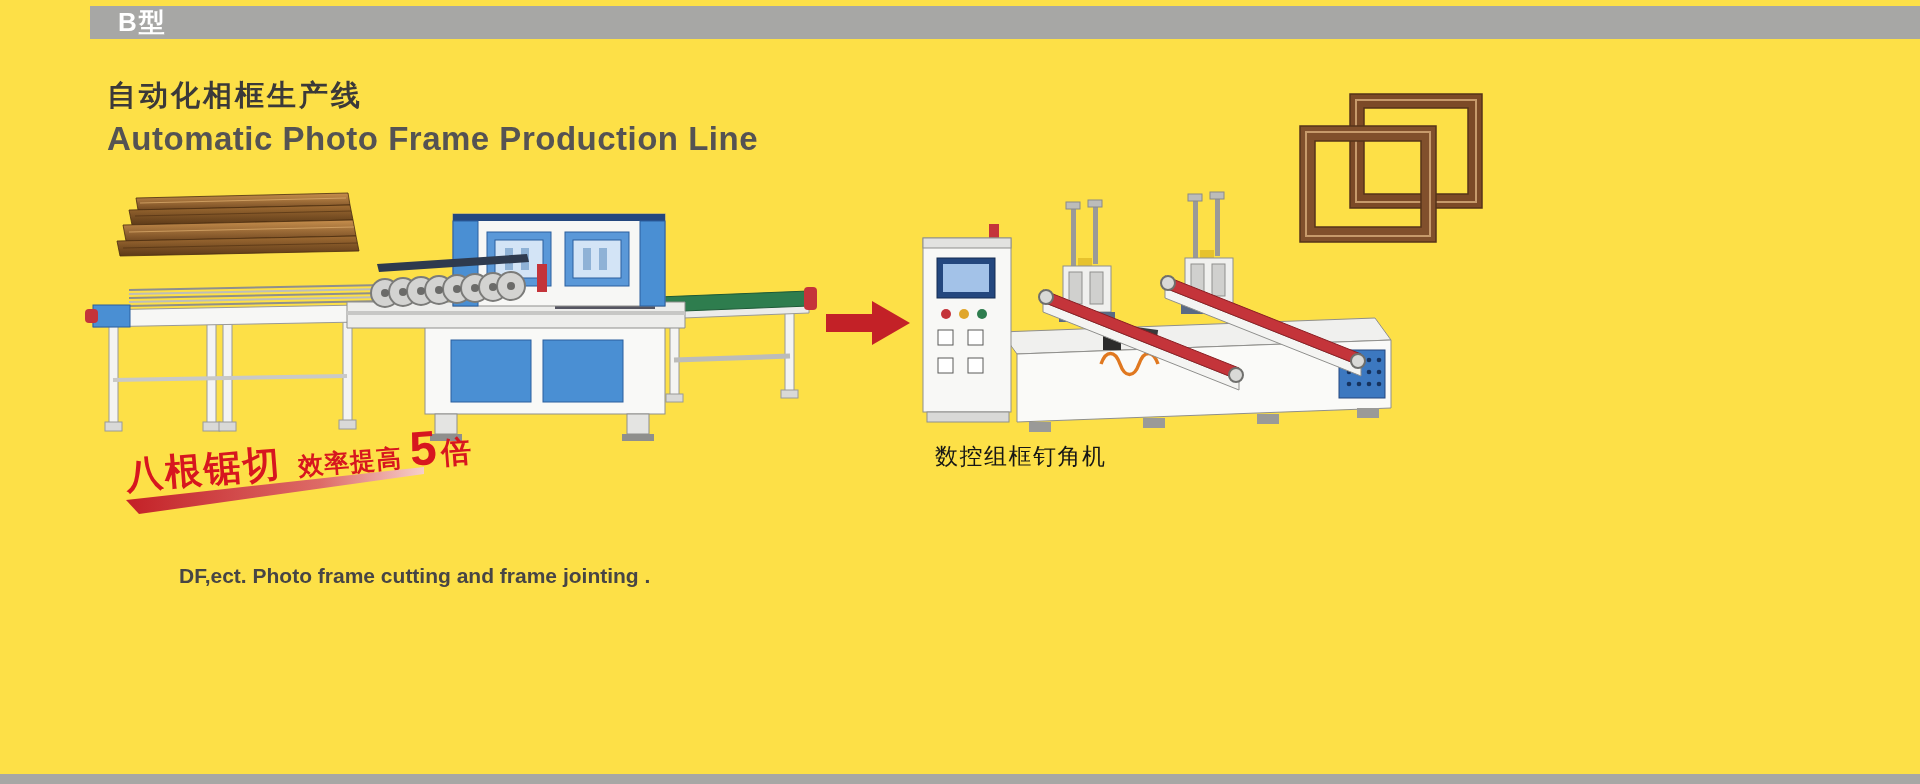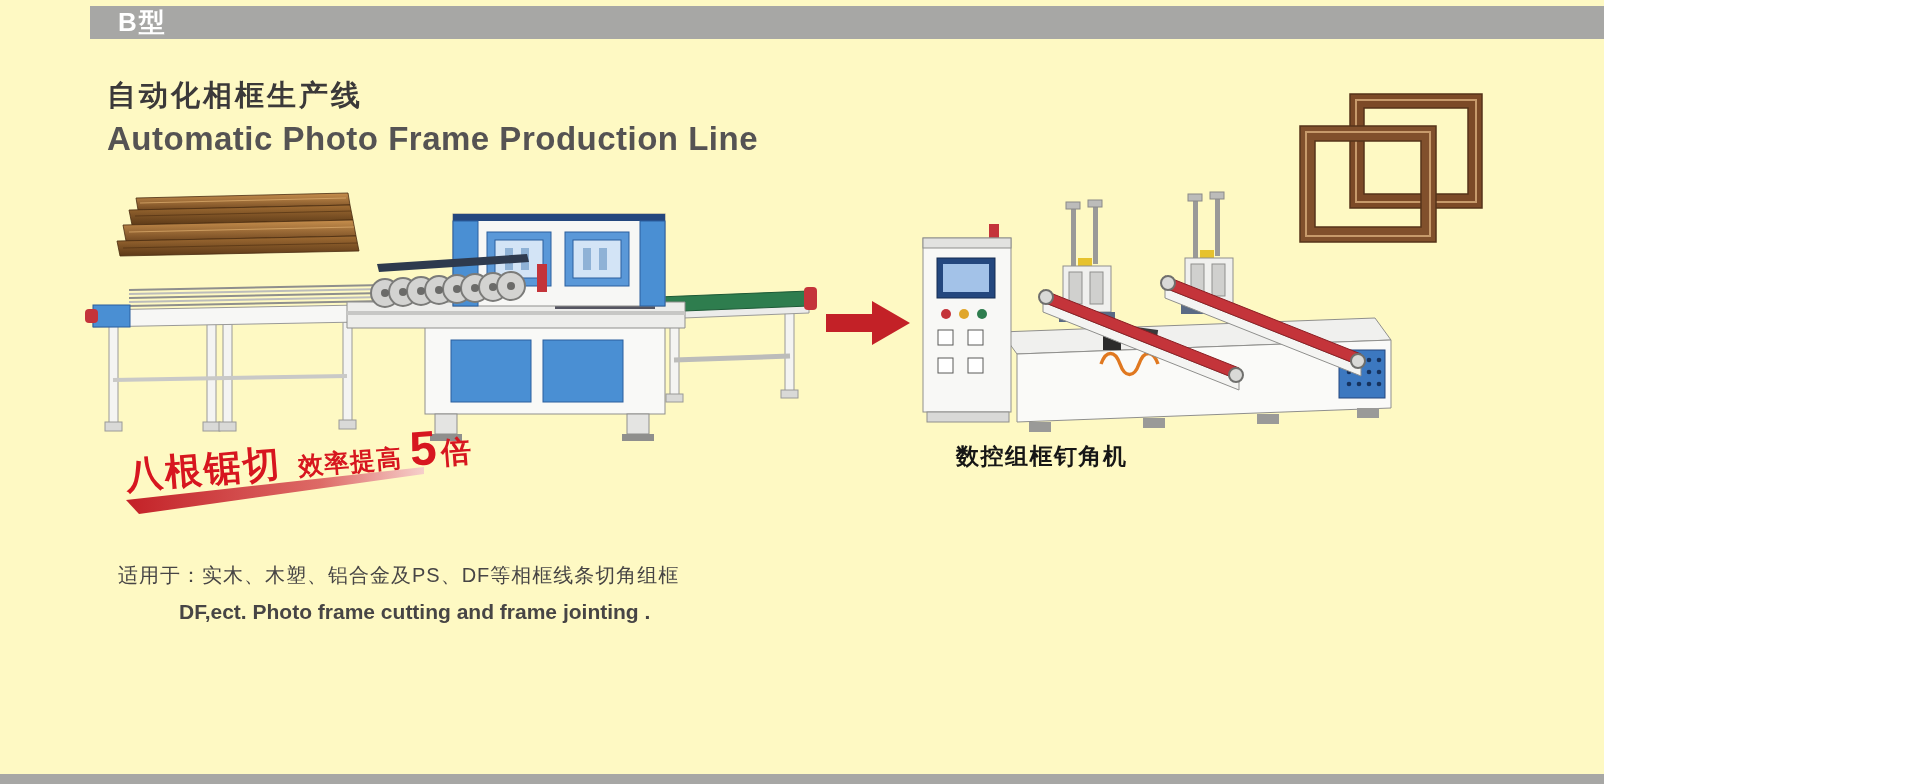--- a/index.html
+++ b/index.html
@@ -1,26 +1,26 @@
 <!DOCTYPE html>
 <html style="--bar-gray: #a7a7a5; --accent-red: #d7161f; --machine-blue: #4a8fd3; --conveyor-green: #2e7d4e; --frame-brown: #7c4a27; --title-gray: #555353; --text-gray: #474545;"><head>
 <meta charset="utf-8">
 <style>
   * { margin:0; padding:0; box-sizing:border-box; }
   html,body { width:1920px; height:784px; }
   body { background:#ffffff; font-family:"Liberation Sans","DejaVu Sans",sans-serif; }
-  .page { position:relative; width:1604px; height:784px; background:#fef9c3; overflow:hidden; }
+  .page { position:relative; width:1920px; height:784px; background:#fde047; overflow:hidden; }
   .abs { position:absolute; }
   .top-bar { left:90px; top:6px; width:1830px; height:33px; background:var(--bar-gray,#a7a7a5); display:flex; align-items:center; }
   .model-badge { margin-left:28px; color:#ffffff; font-size:26px; font-weight:bold; letter-spacing:2px; }
   .title-block { left:107px; top:76px; }
   .title-cn { font-size:29px; font-weight:bold; color:#3b3939; letter-spacing:3px; }
   .title-en { margin-top:4px; font-size:33px; font-weight:bold; color:var(--title-gray,#555353); letter-spacing:0.5px;text-align:center; }
   .illustration { line-height:0; }
-  .machine-caption { left:956px; top:441px; font-size:23px; font-weight:bold; color:#161616; letter-spacing:1.5px; }
+  .machine-caption { left:935px; top:441px; font-size:23px; font-weight:normal; color:#161616; letter-spacing:1.5px; }
   .promo { left:128px; top:444px; transform:rotate(-4.5deg); transform-origin:0 100%; white-space:nowrap;
            color:var(--accent-red,#d7161f); font-weight:bold; }
   .promo-lead { font-size:37px; letter-spacing:2px; }
   .promo-sub { font-size:25px; margin-left:12px; letter-spacing:1px; }
   .promo-number { font-size:48px; margin-left:4px; }
   .promo-unit { font-size:30px; }
   .application { left:118px; top:562px; color:var(--text-gray,#474545); }
   .app-cn { font-size:20px; letter-spacing:1px; margin-bottom:9px; font-weight:normal; }
   .app-en { font-size:21px; font-weight:bold; line-height:1.3; }
   .app-en.indent { margin-left:61px; }
@@ -260,19 +260,18 @@
           <stop offset="0" stop-color="#c32127"></stop>
           <stop offset="0.65" stop-color="#dd6a66"></stop>
           <stop offset="1" stop-color="#f6cfcb"></stop>
         </linearGradient>
       </defs>
       <polygon points="0,36 298,3 298,10 13,50" fill="url(#swg)"></polygon>
     </svg>
   </div>
 
   <div class="abs application">
-    <p class="app-cn">适用于：实木、木塑、铝合金及PS、DF等相框线条切角组框</p>
     <p class="app-en indent">DF,ect. Photo frame cutting and frame jointing .</p>
   </div>
 
   <div class="abs bottom-bar"></div>
 
 </div>
 
 </body></html>

